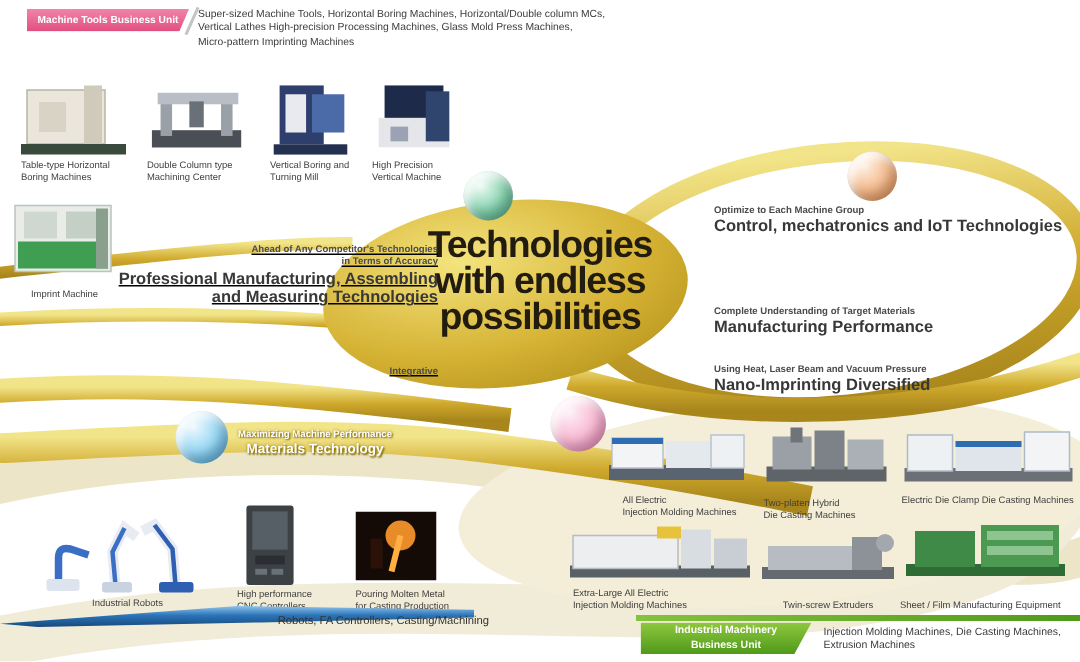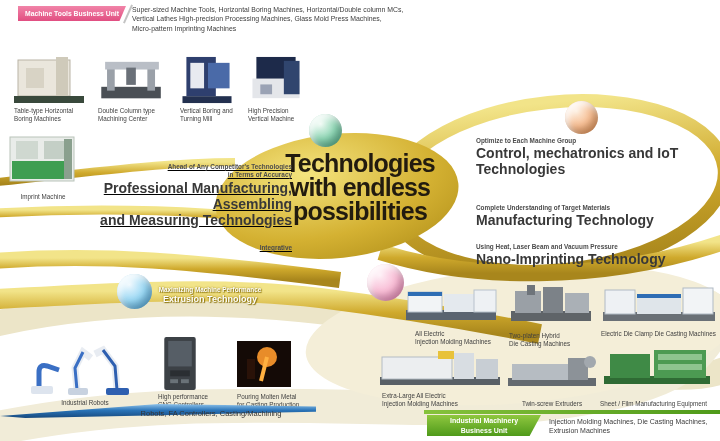--- a/index.html
+++ b/index.html
@@ -13,42 +13,42 @@
     clip-path:polygon(0 0,100% 0,94% 100%,0 100%);color:#fff;font-size:6.8px;font-weight:bold;
     display:flex;align-items:center;justify-content:center;white-space:nowrap;}
   .badge-green{left:427px;top:415px;width:114px;height:21px;background:linear-gradient(180deg,#8fc73f,#4f9a1a);
     clip-path:polygon(0 0,100% 0,90% 100%,0 100%);color:#fff;font-size:7px;font-weight:bold;
     text-align:center;line-height:10px;padding-top:1px;}
   .sep-line{width:2px;height:20px;background:#c4c4c4;transform:rotate(24deg);}
   
   .hdr-desc{left:132px;top:5px;width:300px;font-size:6.9px;color:#3c3c3c;line-height:1.35;}
   
   .cap{font-size:6.4px;font-weight:bold;color:#4b4b4b;line-height:1.3;}
-  .tname{font-size:14px;font-weight:bold;color:#383838;line-height:1.15;}
+  .tname{font-size:11px;font-weight:bold;color:#383838;line-height:1.15;}
   .left-block{text-align:right;text-decoration:underline;}
   .right-block{text-align:left;}
   .light .cap,.light .tname{color:#fff;text-shadow:0 0 2px #8d760e,1px 1px 1px #8d760e;}
   .light{text-align:center;}
   
   .title{left:262px;top:151px;width:196px;text-align:center;font-size:25px;font-weight:bold;
     letter-spacing:-0.8px;line-height:24px;color:#221b0f;}
   
   .mlabel{font-size:6.3px;color:#3f3f3f;line-height:1.28;}
   .center{text-align:center;}
   
   .sphere{border-radius:50%;box-shadow:inset -4px -5px 7px rgba(0,0,0,.18),inset 4px 5px 6px rgba(255,255,255,.85);}
   .sp-green{left:309px;top:114px;width:33px;height:33px;background:radial-gradient(circle at 35% 30%,#eefaf3,#8fd6b5 48%,#4da583 90%);}
   .sp-orange{left:565px;top:101px;width:33px;height:33px;background:radial-gradient(circle at 35% 30%,#fdeede,#f6bd92 48%,#d98a4e 90%);}
   .sp-blue{left:117px;top:274px;width:35px;height:35px;background:radial-gradient(circle at 35% 30%,#eef8fe,#9ad8f4 48%,#4d9fd0 90%);}
   .sp-pink{left:367px;top:264px;width:37px;height:37px;background:radial-gradient(circle at 35% 30%,#feeff6,#f8bcd5 48%,#e07fae 90%);}
   
   .blue-swoosh{left:0;top:404px;width:316px;height:14px;
     background:linear-gradient(180deg,#8fc3ea 0%,#2a74b8 45%,#17497e 100%);
     clip-path:polygon(0 85%,50% 0,100% 18%,100% 55%,55% 78%,8% 100%);}
-  .blue-banner-label{left:96px;top:409px;width:230px;text-align:center;font-size:7.5px;color:#333;}
+  .blue-banner-label{left:96px;top:409px;width:230px;text-align:right;font-size:7.5px;color:#333;}
   .green-bar{left:424px;top:410px;width:296px;height:4px;background:linear-gradient(90deg,#86c23c,#4f9a1a);}
   .im-summary{left:549px;top:417px;width:170px;font-size:7px;color:#3c3c3c;line-height:1.35;}
 </style>
 </head>
 <body>
 
 <div id="stage">
 
   <svg class="abs" style="left:0;top:0" width="720" height="441" viewBox="0 0 720 441">
     <defs>
@@ -145,34 +145,34 @@
     <div class="cap pre">Ahead of Any Competitor's Technologies
 in Terms of Accuracy</div>
     <div class="tname pre">Professional Manufacturing, Assembling
 and Measuring Technologies</div>
   </div>
   <div class="abs left-block" style="left:60px;top:244px;width:232px">
     <div class="cap pre">Integrative</div>
   </div>
   <div class="abs light" style="left:135px;top:286px;width:150px">
     <div class="cap pre">Maximizing Machine Performance</div>
-    <div class="tname pre" style="font-size:9px">Extrusion Technology</div>
+    <div class="tname pre" style="font-size:9px">Materials Technology</div>
   </div>
 
   <div class="abs right-block" style="left:476px;top:137px;width:240px">
     <div class="cap pre">Optimize to Each Machine Group</div>
     <div class="tname pre">Control, mechatronics and IoT Technologies</div>
   </div>
   <div class="abs right-block" style="left:476px;top:204px;width:240px">
     <div class="cap pre">Complete Understanding of Target Materials</div>
-    <div class="tname pre">Manufacturing Technology</div>
+    <div class="tname pre">Manufacturing Performance</div>
   </div>
   <div class="abs right-block" style="left:476px;top:243px;width:240px">
     <div class="cap pre">Using Heat, Laser Beam and Vacuum Pressure</div>
-    <div class="tname pre">Nano-Imprinting Technology</div>
+    <div class="tname pre">Nano-Imprinting Diversified</div>
   </div>
 
   <div class="abs sphere sp-green"></div>
   <div class="abs sphere sp-orange"></div>
   <div class="abs sphere sp-blue"></div>
   <div class="abs sphere sp-pink"></div>
 
   <div class="abs" style="left:404px;top:284px">
     <svg width="96" height="44" viewBox="0 0 96 44">
       <rect x="2" y="26" width="90" height="10" fill="#5a6470"></rect>

